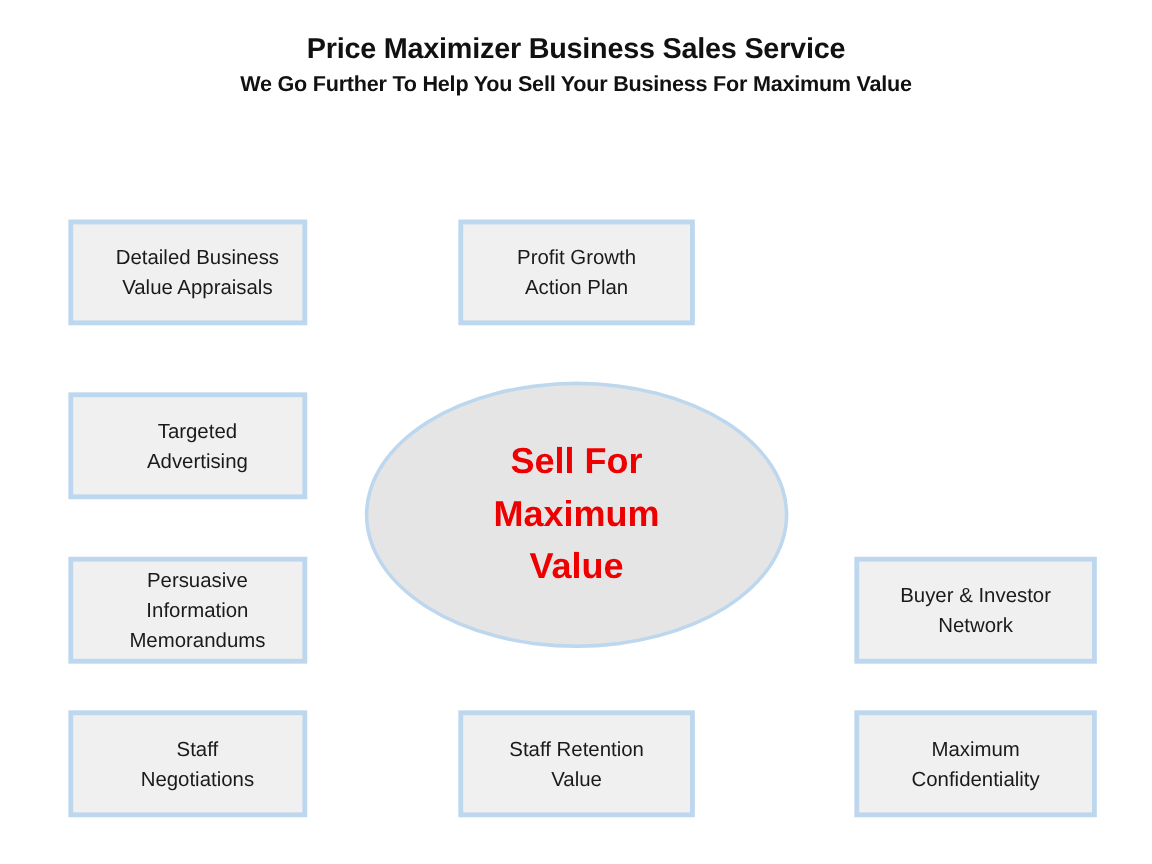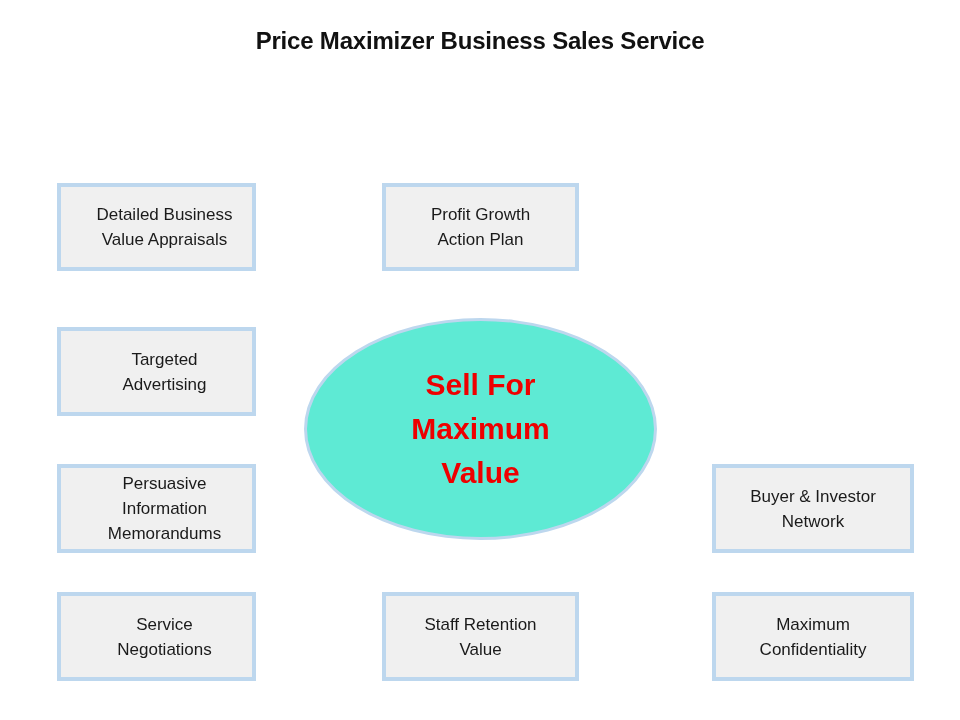--- a/index.html
+++ b/index.html
@@ -74,21 +74,21 @@
   .row-4 { top: 592px; height: 89px; }
 
   
   .center-ellipse {
     position: absolute;
     left: 304px;
     top: 318px;
     width: 353px;
     height: 222px;
     box-sizing: border-box;
-    background: #5eead4;
+    background: #e5e5e5;
     border: 3px solid #bdd7ee;
     border-radius: 50%;
     display: flex;
     align-items: center;
     justify-content: center;
     text-align: center;
   }
   .center-label {
     font-size: 30px;
     font-weight: bold;
@@ -97,37 +97,38 @@
     white-space: pre-line;
   }
 </style>
 </head>
 <body>
 
 <div id="canvas">
 
   <div class="header">
     <div class="title">Price Maximizer Business Sales Service</div>
+    <div class="subtitle">We Go Further To Help You Sell Your Business For Maximum Value</div>
   </div>
 
   <div class="svc-box col-left row-1">
     <span class="svc-label">Detailed Business
 Value Appraisals</span>
   </div>
   <div class="svc-box col-left row-3">
     <span class="svc-label">Persuasive
 Information
 Memorandums</span>
   </div>
   <div class="svc-box col-left row-2">
     <span class="svc-label">Targeted
 Advertising</span>
   </div>
   <div class="svc-box col-left row-4">
-    <span class="svc-label">Service
+    <span class="svc-label">Staff
 Negotiations</span>
   </div>
 
   <div class="svc-box col-mid row-1">
     <span class="svc-label">Profit Growth
 Action Plan</span>
   </div>
   <div class="svc-box col-mid row-4">
     <span class="svc-label">Staff Retention
 Value</span>

